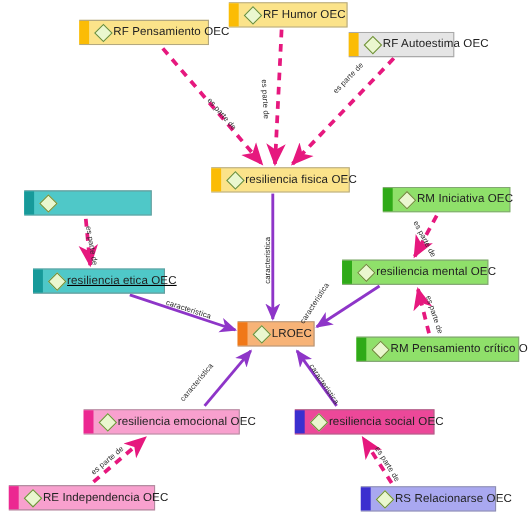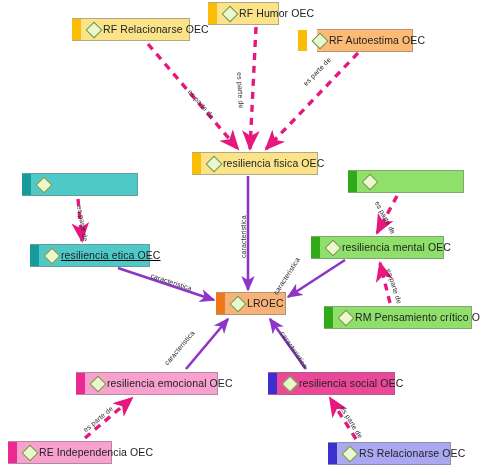--- a/index.html
+++ b/index.html
@@ -89,28 +89,28 @@
         <line x1="118" y1="268" x2="214" y2="300" stroke="#8e35c8" stroke-width="2.6" stroke-linecap="butt" marker-end="url(#arrowPurple)"></line>
         <line x1="345" y1="260" x2="288" y2="297" stroke="#8e35c8" stroke-width="2.6" stroke-linecap="butt" marker-end="url(#arrowPurple)"></line>
         <line x1="186" y1="369" x2="228" y2="319" stroke="#8e35c8" stroke-width="2.6" stroke-linecap="butt" marker-end="url(#arrowPurple)"></line>
         <line x1="306" y1="369" x2="270" y2="319" stroke="#8e35c8" stroke-width="2.6" stroke-linecap="butt" marker-end="url(#arrowPurple)"></line>
       </g>
   </svg>
   <div id="node-layer">
       <div class="node" style="left: 72px; top: 18px; width: 118px; background: rgb(251, 227, 138);">
         <span class="bar" style="background: rgb(251, 188, 5);"></span>
         <span class="dia"></span>
-        <span class="lbl">RF Relacionarse OEC</span>
+        <span class="lbl">RF Pensamiento OEC</span>
       </div>
-      <div class="node" style="left: 208px; top: 2px; width: 71px; background: rgb(251, 227, 138);">
+      <div class="node" style="left: 208px; top: 2px; width: 108px; background: rgb(251, 227, 138);">
         <span class="bar" style="background: rgb(251, 188, 5);"></span>
         <span class="dia"></span>
         <span class="lbl">RF Humor OEC</span>
       </div>
-      <div class="node" style="left: 317px; top: 29px; width: 96px; background: #fdba74; justify-content: center;">
+      <div class="node" style="left: 317px; top: 29px; width: 96px; background: #e5e5e5;">
         <span class="bar" style="background: rgb(251, 188, 5);"></span>
         <span class="dia"></span>
         <span class="lbl">RF Autoestima OEC</span>
       </div>
       <div class="node" style="left: 192px; top: 152px; width: 126px; background: rgb(251, 227, 138); text-align: center;">
         <span class="bar" style="background: rgb(251, 188, 5);"></span>
         <span class="dia"></span>
         <span class="lbl">resiliencia fisica OEC</span>
       </div>
       <div class="node" style="left: 22px; top: 173px; width: 116px; background: rgb(79, 200, 200);">
@@ -118,37 +118,38 @@
         <span class="dia"></span>
       </div>
       <div class="node" style="left: 30px; top: 244px; width: 120px; background: rgb(79, 200, 200); text-decoration: underline;">
         <span class="bar" style="background: rgb(23, 154, 154);"></span>
         <span class="dia"></span>
         <span class="lbl">resiliencia etica OEC</span>
       </div>
       <div class="node" style="left: 348px; top: 170px; width: 116px; background: rgb(143, 224, 106);">
         <span class="bar" style="background: rgb(47, 170, 24);"></span>
         <span class="dia"></span>
+        <span class="lbl">RM Iniciativa OEC</span>
       </div>
       <div class="node" style="left: 311px; top: 236px; width: 133px; background: rgb(143, 224, 106);">
         <span class="bar" style="background: rgb(47, 170, 24);"></span>
         <span class="dia"></span>
         <span class="lbl">resiliencia mental OEC</span>
       </div>
       <div class="node" style="left: 324px; top: 306px; width: 148px; background: rgb(143, 224, 106);">
         <span class="bar" style="background: rgb(47, 170, 24);"></span>
         <span class="dia"></span>
         <span class="lbl">RM Pensamiento crítico OEC</span>
       </div>
       <div class="node" style="left: 76px; top: 372px; width: 142px; background: rgb(248, 160, 206);">
         <span class="bar" style="background: rgb(236, 40, 145);"></span>
         <span class="dia"></span>
         <span class="lbl">resiliencia emocional OEC</span>
       </div>
-      <div class="node" style="left: 8px; top: 441px; width: 104px; background: rgb(248, 160, 206);">
+      <div class="node" style="left: 8px; top: 441px; width: 133px; background: rgb(248, 160, 206);">
         <span class="bar" style="background: rgb(236, 40, 145);"></span>
         <span class="dia"></span>
         <span class="lbl">RE Independencia OEC</span>
       </div>
       <div class="node" style="left: 268px; top: 372px; width: 127px; background: #ec4899;">
         <span class="bar" style="background: rgb(59, 47, 207);"></span>
         <span class="dia"></span>
         <span class="lbl">resiliencia social OEC</span>
       </div>
       <div class="node" style="left: 312px; top: 442px; width: 123px; background: rgb(169, 168, 240); margin-left: 16px;">

